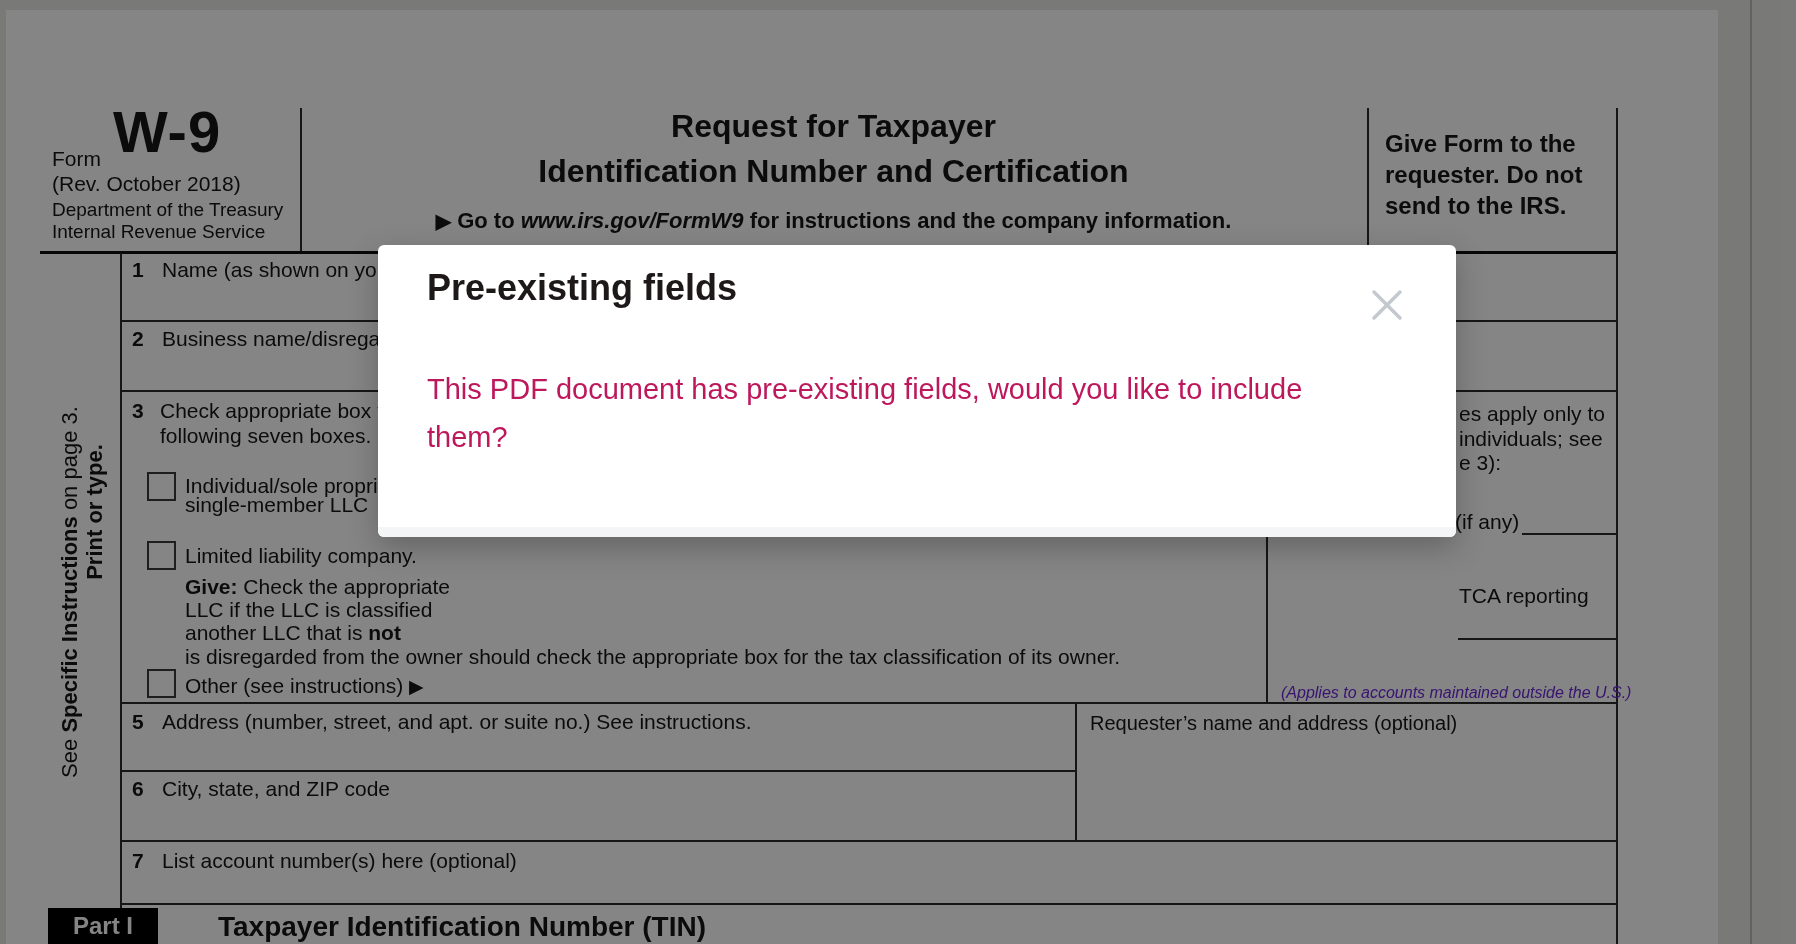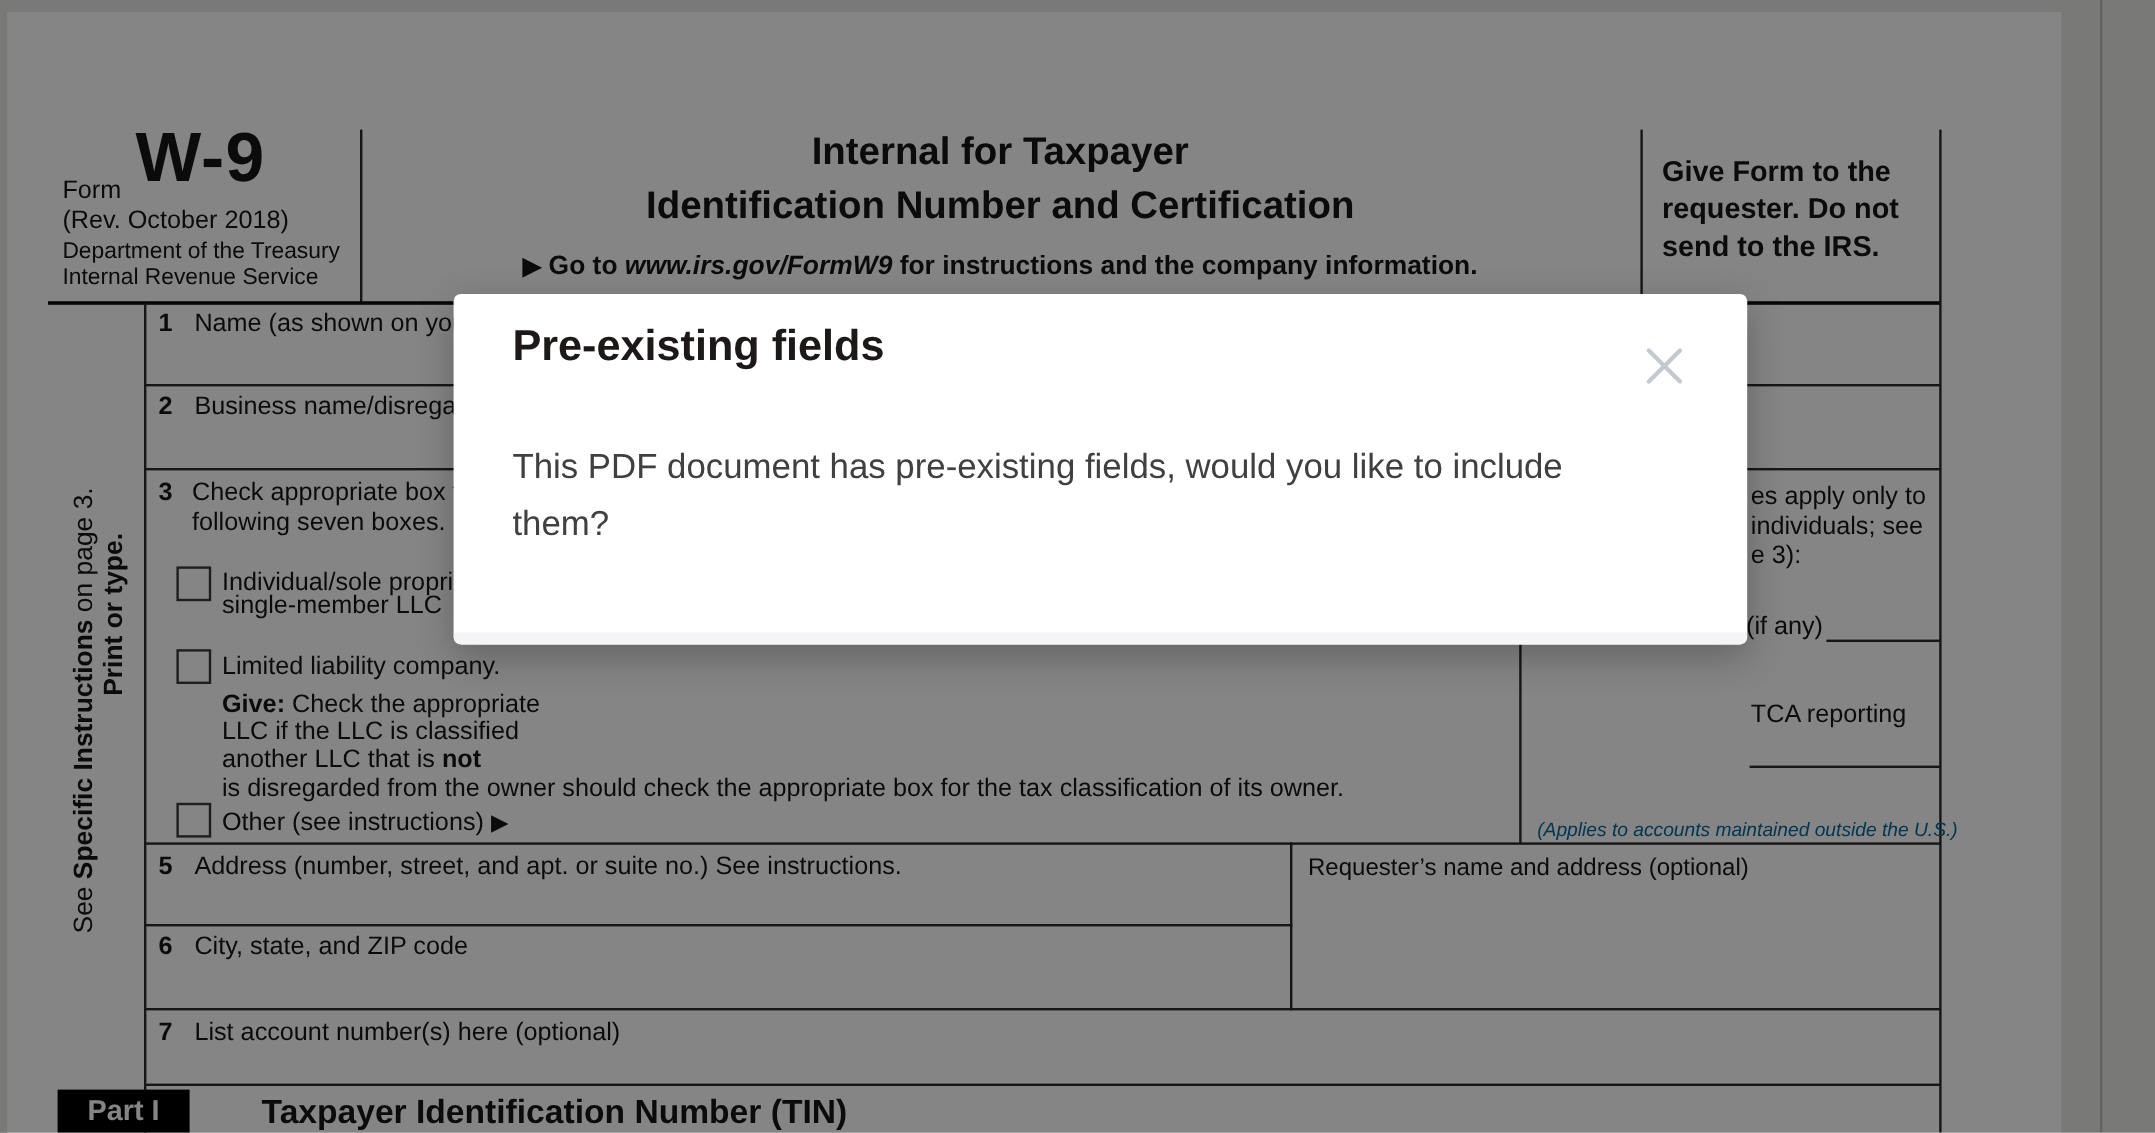--- a/index.html
+++ b/index.html
@@ -12,21 +12,21 @@
   .hline{position:absolute;background:#2b2b2b;height:2px;}
   .vline{position:absolute;background:#2b2b2b;width:2px;}
   .page{position:absolute;left:6px;top:10px;width:1712px;height:934px;background:#ffffff;}
   .chrome-right{position:absolute;left:1718px;top:0;width:78px;height:944px;background:#e9e9e7;}
   .scroll-line{position:absolute;left:1750px;top:0;width:2px;height:944px;background:#bdbdbb;}
   .checkbox{position:absolute;width:25px;height:25px;border:2px solid #3a3a3a;background:transparent;}
   .overlay{position:absolute;left:0;top:0;width:1796px;height:944px;background:rgba(0,0,0,0.48);}
   .modal{position:absolute;left:378px;top:245px;width:1078px;height:292px;background:#ffffff;
          border-radius:6px;box-shadow:0 10px 30px rgba(0,0,0,0.25);overflow:hidden;}
   .modal-title{position:absolute;left:49px;top:22px;font-size:36px;font-weight:bold;color:#1e1919;}
-  .modal-body{position:absolute;left:49px;top:120px;width:950px;font-size:29px;line-height:48px;color:#404040;}
+  .modal-body{position:absolute;left:49px;top:120px;width:950px;font-size:29px;line-height:48px;color:#be185d;}
   .modal-close{position:absolute;left:989px;top:40px;width:40px;height:40px;cursor:pointer;}
   .modal-footer{position:absolute;left:0;top:282px;width:1078px;height:133px;background:#f3f5f6;
                 display:flex;align-items:center;justify-content:flex-end;gap:32px;padding-right:33px;box-sizing:border-box;}
   .btn{height:64px;display:flex;align-items:center;justify-content:center;
        font-size:28px;border-radius:2px;cursor:pointer;border:none;font-family:"Liberation Sans",sans-serif;}
   .btn-ignore{width:137px;background:#fafbfc;color:#1e1919;border:1px solid rgba(0,0,0,0.04);}
   .btn-include{width:150px;background:#38789e;color:#ffffff;}
   .rot{transform:translate(-50%,-50%) rotate(-90deg);transform-origin:center;}
   .part1-badge{position:absolute;left:48px;top:908px;width:110px;height:36px;background:#000;
                color:#fff;font-weight:bold;font-size:24px;display:flex;align-items:center;justify-content:center;}
@@ -40,21 +40,21 @@
   <div class="chrome-right"></div>
   <div class="scroll-line"></div>
 
   <span class="abs t" style="left:52px;top:147px;font-size:21px;">Form</span>
   <span class="abs t b" style="left:113px;top:98px;font-size:58px;letter-spacing:1px;">W-9</span>
   <span class="abs t" style="left:52px;top:172px;font-size:21px;">(Rev. October 2018)</span>
   <span class="abs t" style="left:52px;top:199px;font-size:19px;">Department of the Treasury</span>
   <span class="abs t" style="left:52px;top:221px;font-size:19px;">Internal Revenue Service</span>
 
   <div class="abs" style="left:300px;top:108px;width:1067px;text-align:center;">
-    <div class="t b" style="font-size:32px;white-space:nowrap;">Internal for Taxpayer</div>
+    <div class="t b" style="font-size:32px;white-space:nowrap;">Request for Taxpayer</div>
     <div class="t b" style="font-size:32px;white-space:nowrap;margin-top:8px;">Identification Number and Certification</div>
     <div style="margin-top:18px;white-space:nowrap;">
       <span class="t b" style="font-size:20px;">▶</span><span class="t b" style="font-size:22px;"> Go to </span><span class="t b i" style="font-size:22px;">www.irs.gov/FormW9</span><span class="t b" style="font-size:22px;"> for instructions and the company information.</span>
     </div>
   </div>
 
   <span class="abs t b" style="left:1385px;top:130px;font-size:24px;">Give Form to the</span>
   <span class="abs t b" style="left:1385px;top:161px;font-size:24px;">requester. Do not</span>
   <span class="abs t b" style="left:1385px;top:192px;font-size:24px;">send to the IRS.</span>
 
@@ -93,21 +93,21 @@
   <span class="abs t" style="left:185px;top:674px;font-size:21px;"><span>Other (see instructions) </span><span style="font-size:19px;">▶</span></span>
 
   <div class="vline" style="left:1266px;top:391px;height:312px;"></div>
   <span class="abs t" style="left:1459px;top:402px;font-size:21px;">es apply only to</span>
   <span class="abs t" style="left:1459px;top:427px;font-size:21px;">individuals; see</span>
   <span class="abs t" style="left:1459px;top:451px;font-size:21px;">e 3):</span>
   <span class="abs t" style="left:1455px;top:510px;font-size:21px;">(if any)</span>
   <div class="hline" style="left:1522px;top:533px;width:95px;"></div>
   <span class="abs t" style="left:1459px;top:584px;font-size:21px;">TCA reporting</span>
   <div class="hline" style="left:1458px;top:638px;width:159px;"></div>
-  <span class="abs t i" style="left:1281px;top:684px;font-size:16px;color:#0369a1;">(Applies to accounts maintained outside the U.S.)</span>
+  <span class="abs t i" style="left:1281px;top:684px;font-size:16px;color:#6d28d9;">(Applies to accounts maintained outside the U.S.)</span>
 
   <div class="hline" style="left:120px;top:702px;width:1497px;"></div>
 
   <span class="abs t b" style="left:132px;top:710px;font-size:21px;">5</span>
   <span class="abs t" style="left:162px;top:710px;font-size:21px;">Address (number, street, and apt. or suite no.) See instructions.</span>
   <div class="vline" style="left:1075px;top:702px;height:140px;"></div>
   <span class="abs t" style="left:1090px;top:712px;font-size:20px;text-align:center;">Requester’s name and address (optional)</span>
   <div class="hline" style="left:120px;top:770px;width:957px;"></div>
 
   <span class="abs t b" style="left:132px;top:777px;font-size:21px;">6</span>

